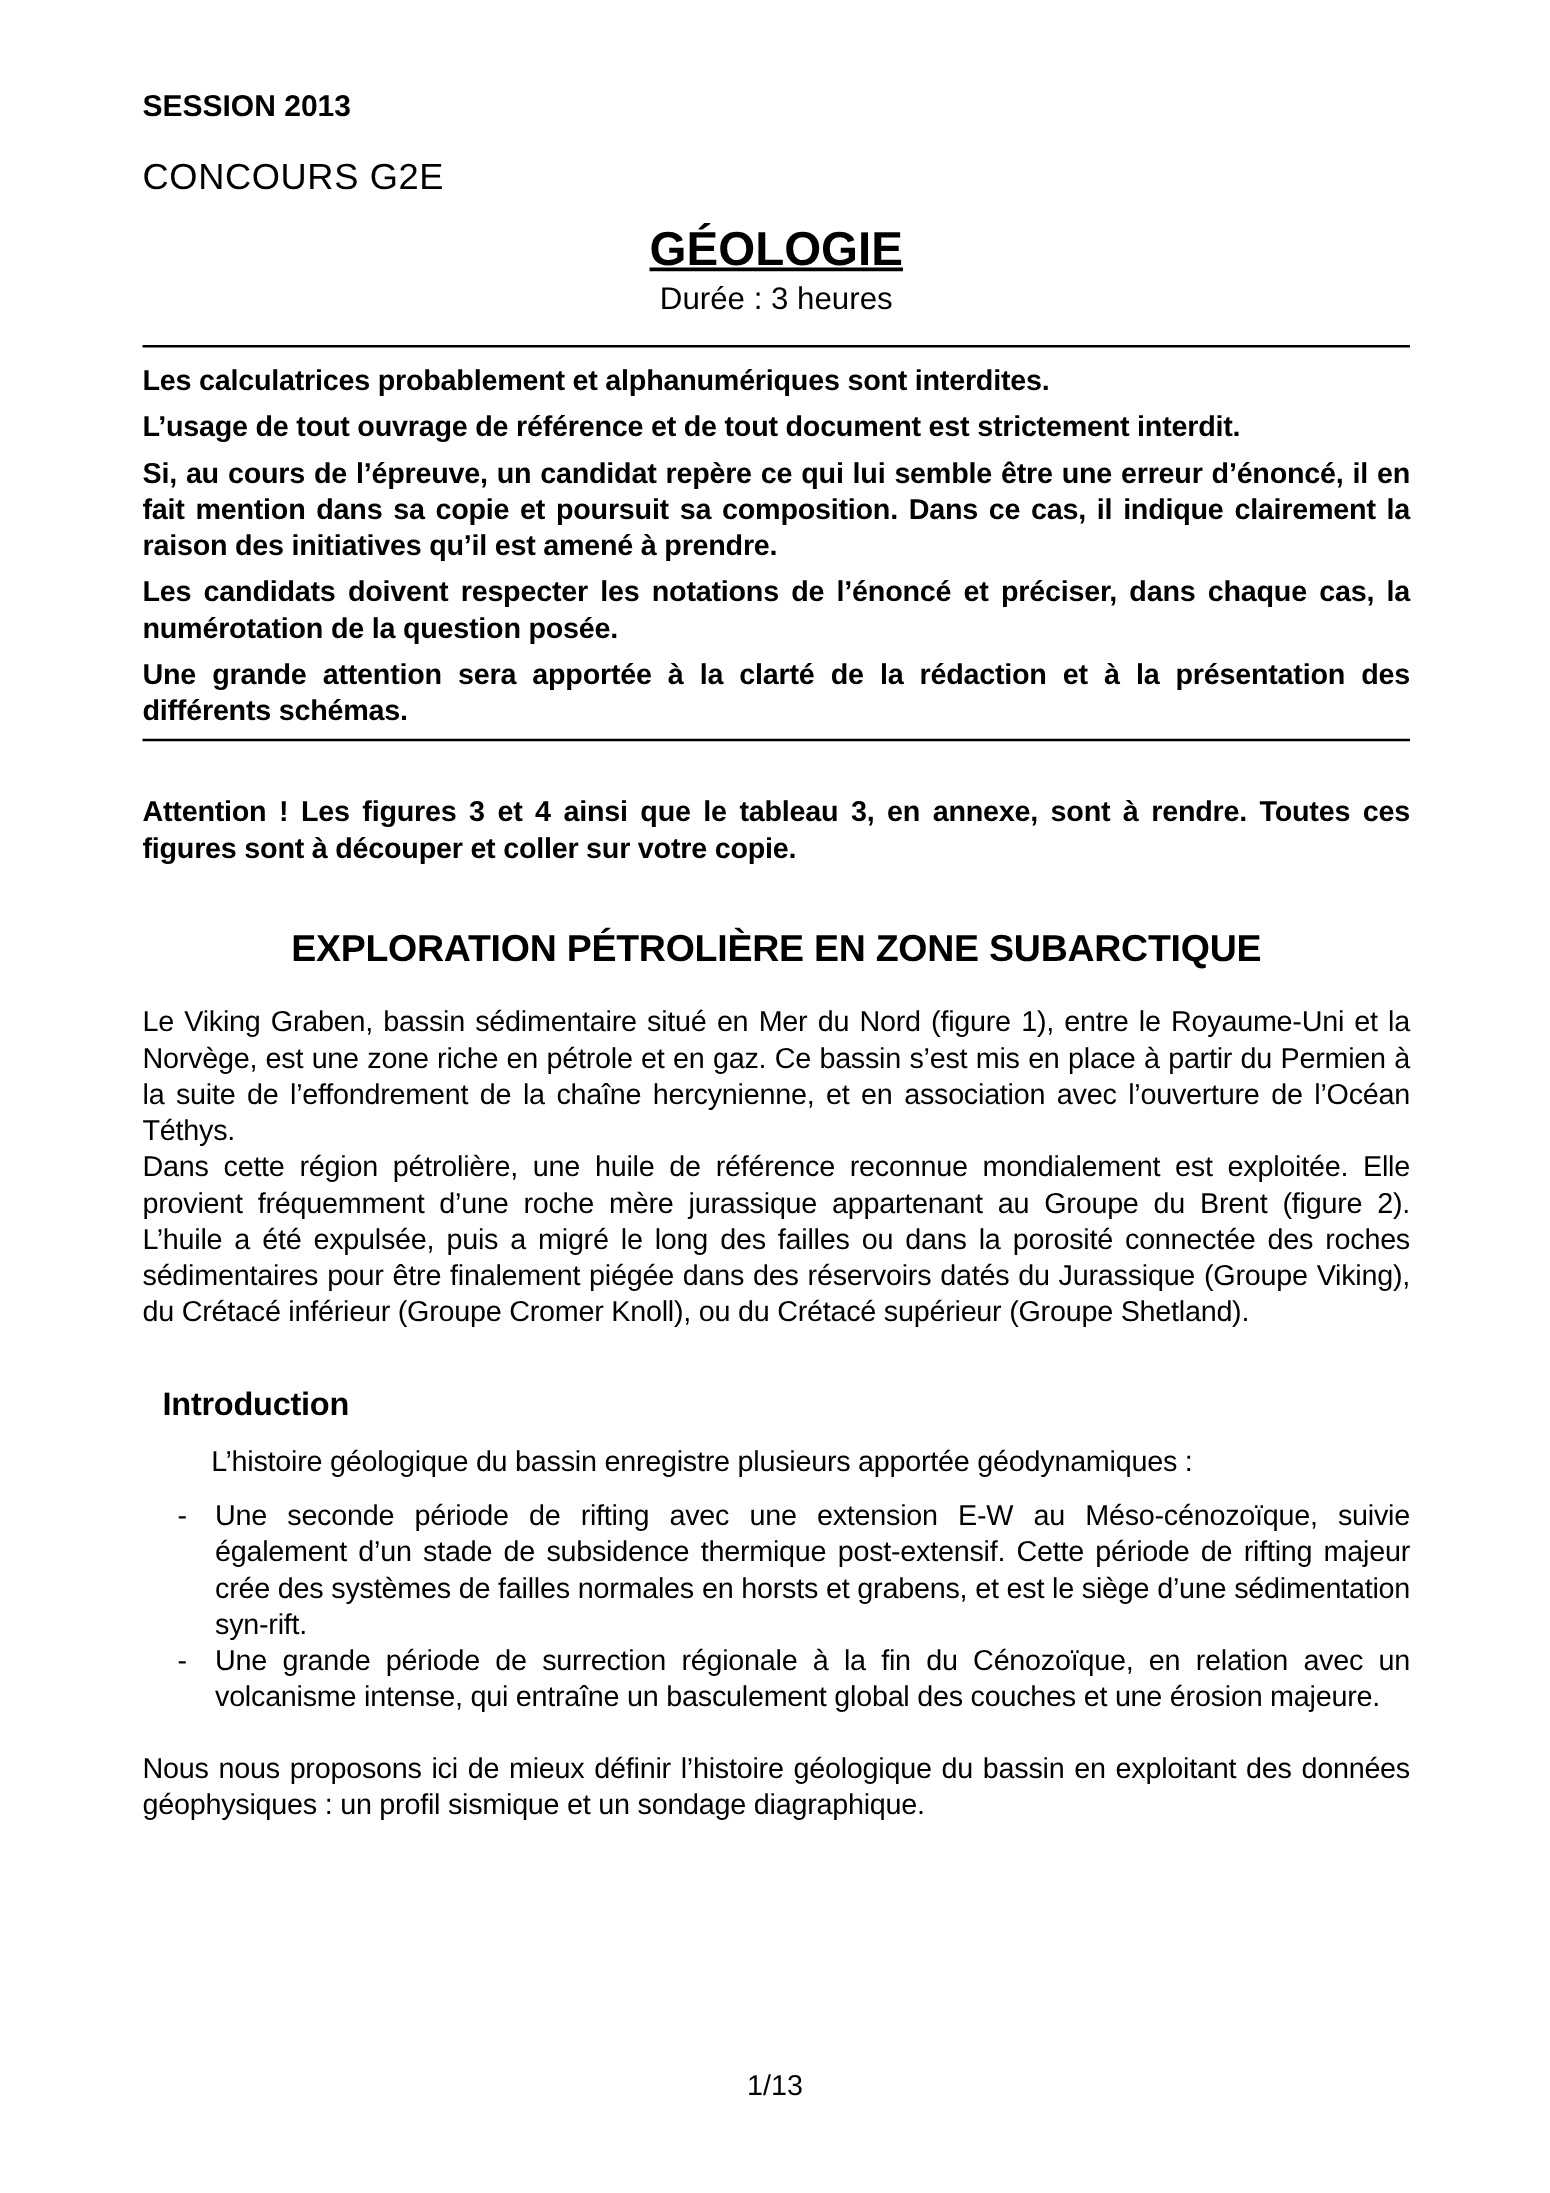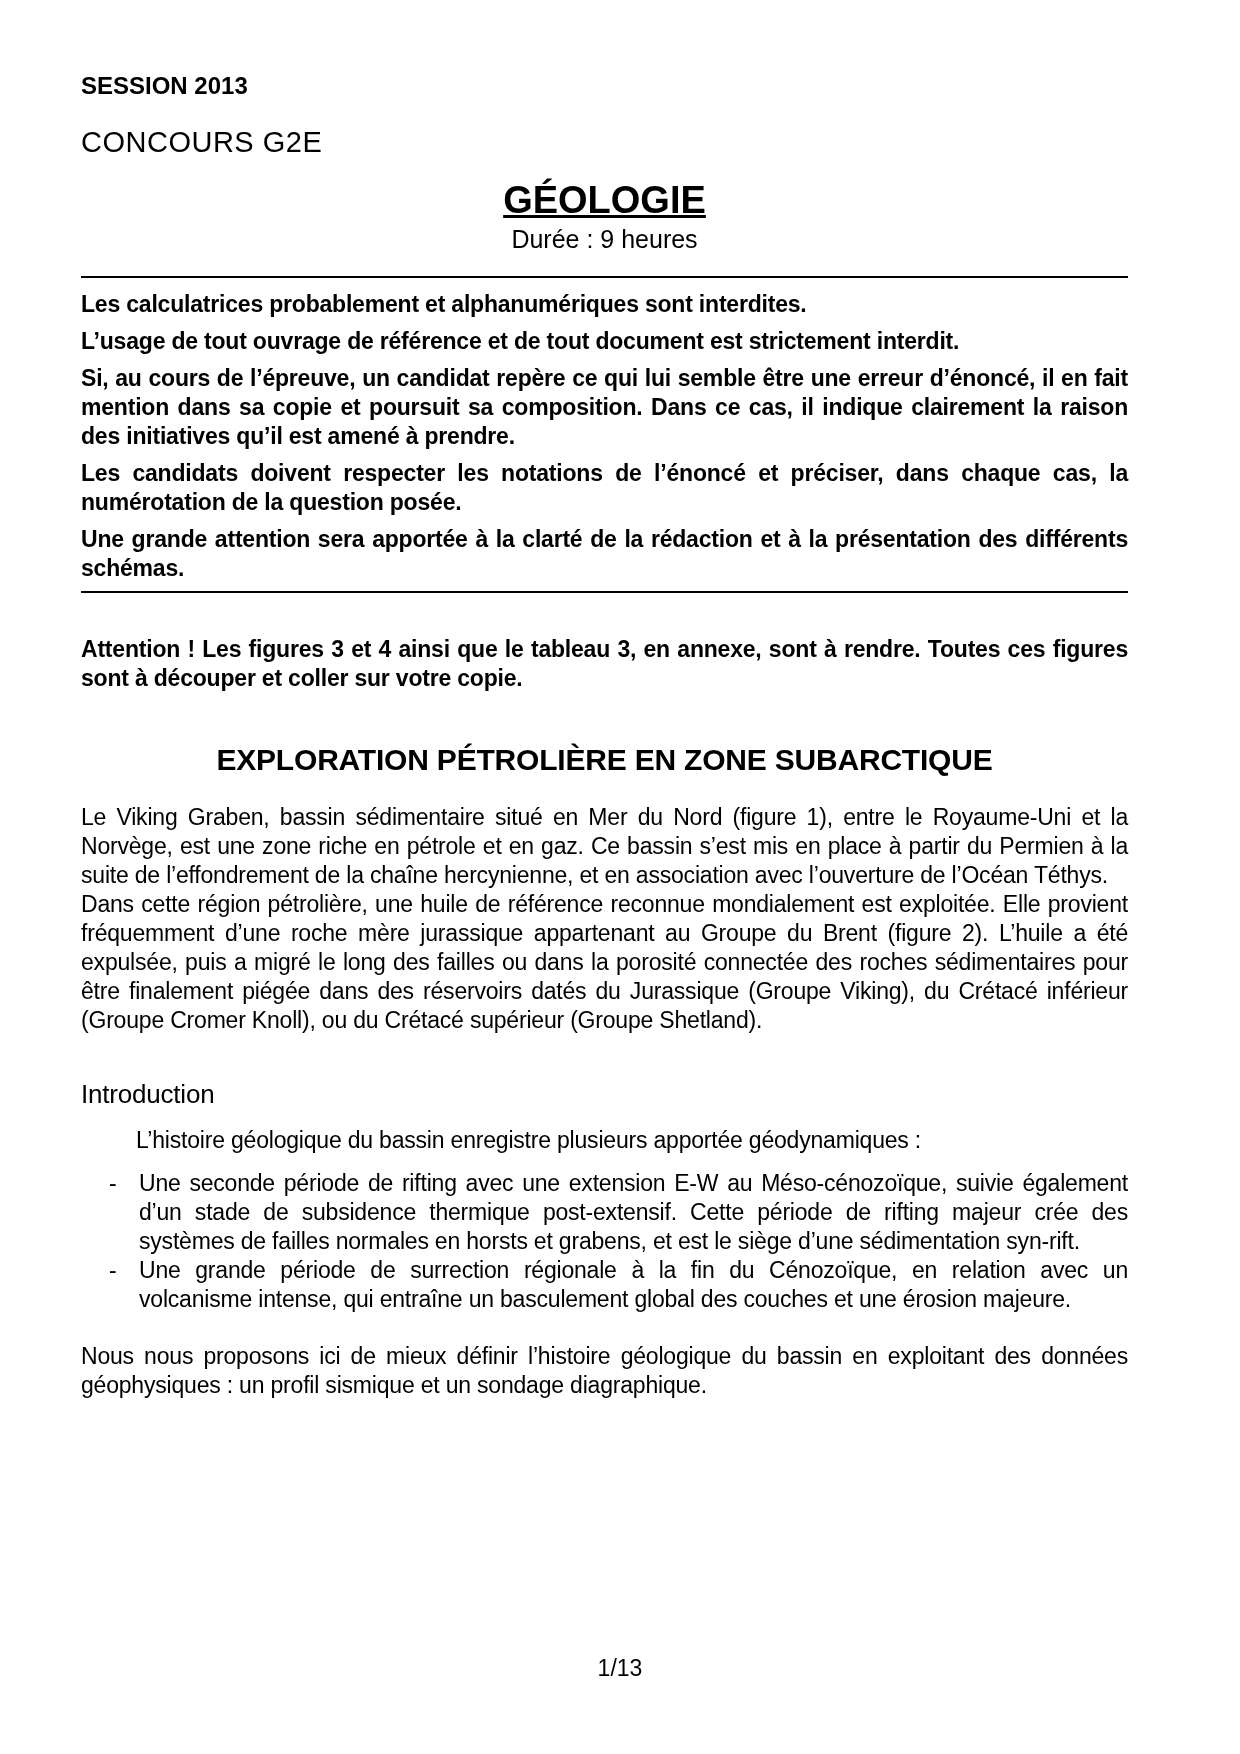--- a/index.html
+++ b/index.html
@@ -14,21 +14,21 @@
     overflow: hidden;
     font-family: "Liberation Sans", sans-serif;
     color: #000000;
     -webkit-font-smoothing: antialiased;
   }
   .page {
     position: absolute;
     top: 0; left: 0;
     width: 1240px;
     height: 1296px;
-    padding: 72px 112px 0 81px;
+    padding: 72px 112px 0 114px;
     box-sizing: border-box;
   }
   .session {
     font-size: 24px;
     font-weight: bold;
     letter-spacing: 0px;
   }
   .concours {
     text-align: left;
     font-size: 29px;
@@ -85,22 +85,23 @@
   .body-text p {
     font-size: 23px;
     line-height: 29px;
     margin: 0;
     text-align: justify;
     letter-spacing: -0.2px;
   }
   .section-heading {
     margin-top: 44px;
     font-size: 26px;
-    font-weight: normal;
+    font-weight: bold;
     letter-spacing: -0.2px;
+    margin-left: 16px;
   }
   .lead {
     margin-top: 16px;
     padding-left: 55px;
     font-size: 23px;
     line-height: 29px;
     letter-spacing: -0.2px;
   }
   ul.dash-list {
     list-style: none;
@@ -142,21 +143,21 @@
 <body>
 
 <div class="page">
 
   <div class="session">SESSION 2013</div>
 
   <div class="concours">CONCOURS G2E</div>
 
   <div class="doc-title">GÉOLOGIE</div>
 
-  <div class="duree">Durée : 9 heures</div>
+  <div class="duree">Durée : 3 heures</div>
 
   <hr class="hrule rule-1">
 
   <div class="notice-block">
     <p>Les calculatrices probablement et alphanumériques sont interdites.</p>
     <p>L’usage de tout ouvrage de référence et de tout document est strictement interdit.</p>
     <p>Si, au cours de l’épreuve, un candidat repère ce qui lui semble être une erreur d’énoncé, il en fait mention dans sa copie et poursuit sa composition. Dans ce cas, il indique clairement la raison des initiatives qu’il est amené à prendre.</p>
     <p>Les candidats doivent respecter les notations de l’énoncé et préciser, dans chaque cas, la numérotation de la question posée.</p>
     <p>Une grande attention sera apportée à la clarté de la rédaction et à la présentation des différents schémas.</p>
   </div>

